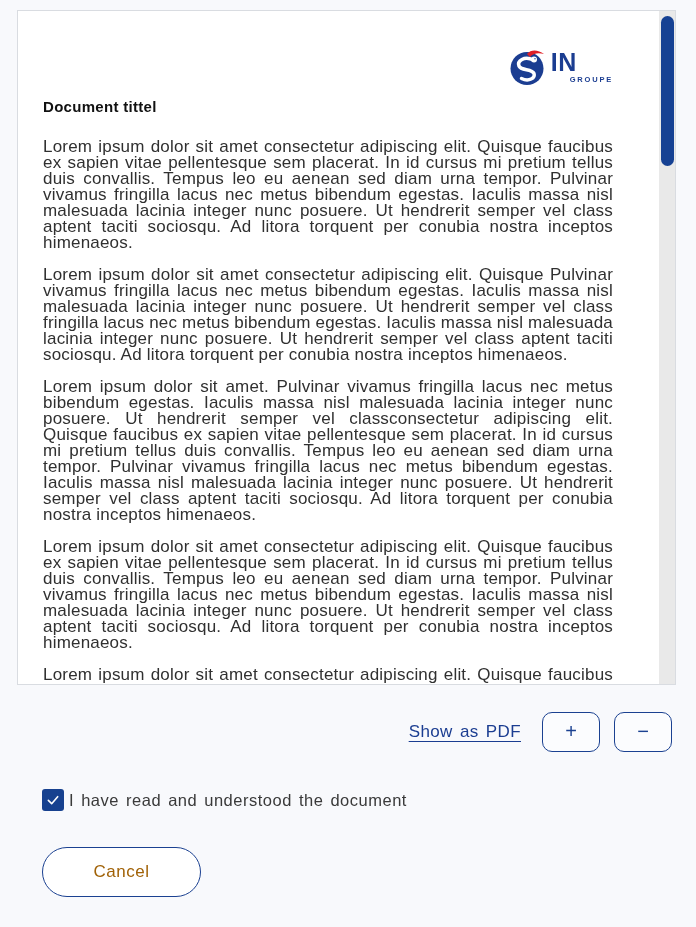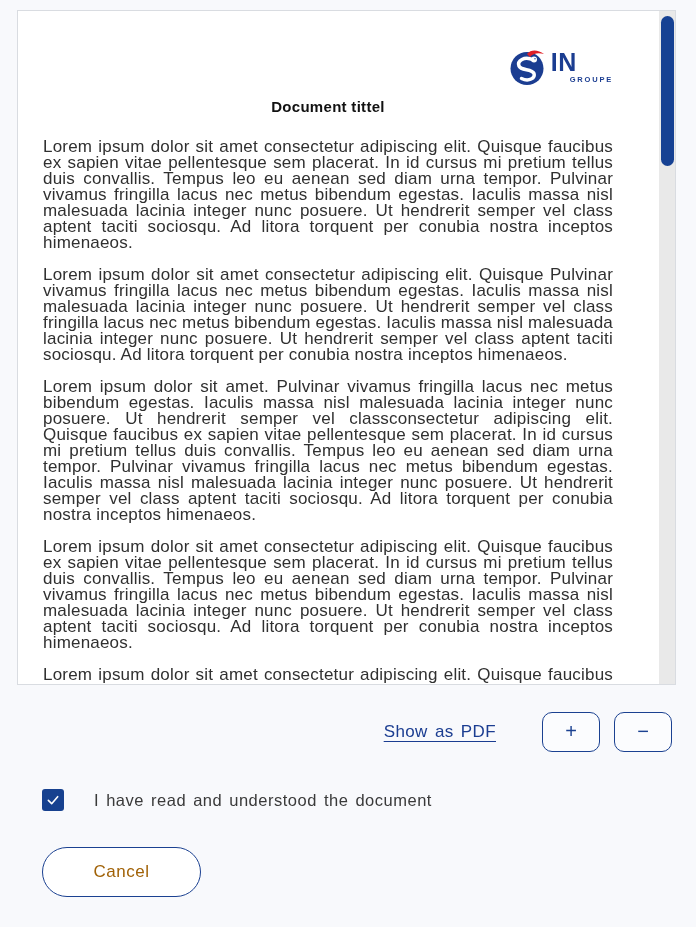--- a/index.html
+++ b/index.html
@@ -56,21 +56,20 @@
     letter-spacing: 1.8px;
     margin-top: 1px;
     margin-left: 19px;
   }
   .doc-title {
     font-size: 15px;
     font-weight: 700;
     color: #111111;
     letter-spacing: 0.3px;
     margin-bottom: 24px;
-    text-align: center;
   }
   .doc-para {
     font-size: 17px;
     line-height: 16px;
     color: #303030;
     text-align: justify;
     letter-spacing: 0.2px;
     margin-bottom: 16px;
   }
   .scrollbar-track {
@@ -96,21 +95,21 @@
     align-items: center;
     gap: 14px;
   }
   .pdf-link {
     font-size: 17px;
     color: #1b3d91;
     text-decoration: underline;
     text-underline-offset: 4px;
     letter-spacing: 0.4px;
     word-spacing: 2px;
-    margin-right: 32px;
+    margin-right: 7px;
     cursor: pointer;
   }
   .zoom-btn {
     width: 58px; height: 40px;
     border: 1.4px solid #1b4191;
     border-radius: 10px;
     background: #fbfcfe;
     color: #1b4191;
     font-family: "Liberation Sans", sans-serif;
     font-size: 20px;
@@ -121,21 +120,21 @@
     justify-content: center;
     padding-bottom: 2px;
   }
 
   
   .consent-row {
     position: absolute;
     left: 42px; top: 789px;
     display: flex;
     align-items: center;
-    gap: 30px;
+    gap: 5px;
   }
   .checkbox {
     width: 22px; height: 22px;
     background: #17418f;
     border-radius: 3px;
     display: inline-flex;
     align-items: center;
     justify-content: center;
     cursor: pointer;
     flex: 0 0 auto;

